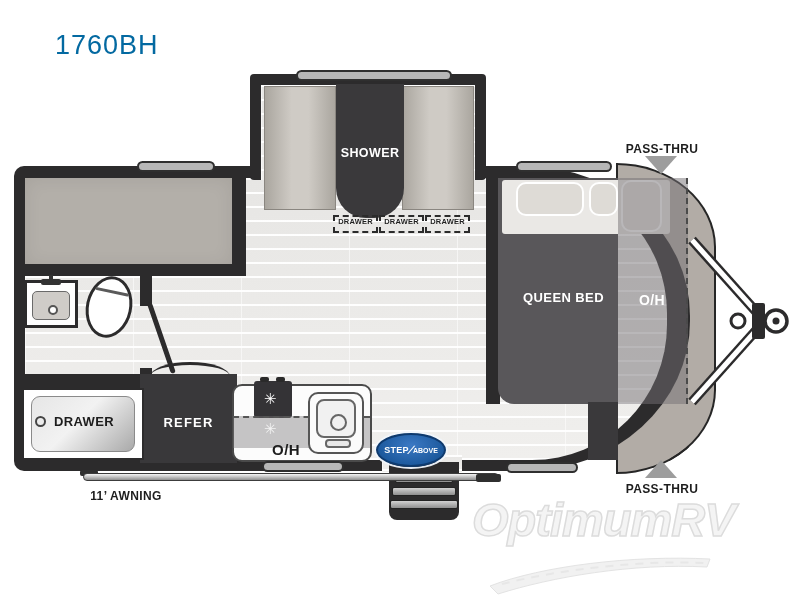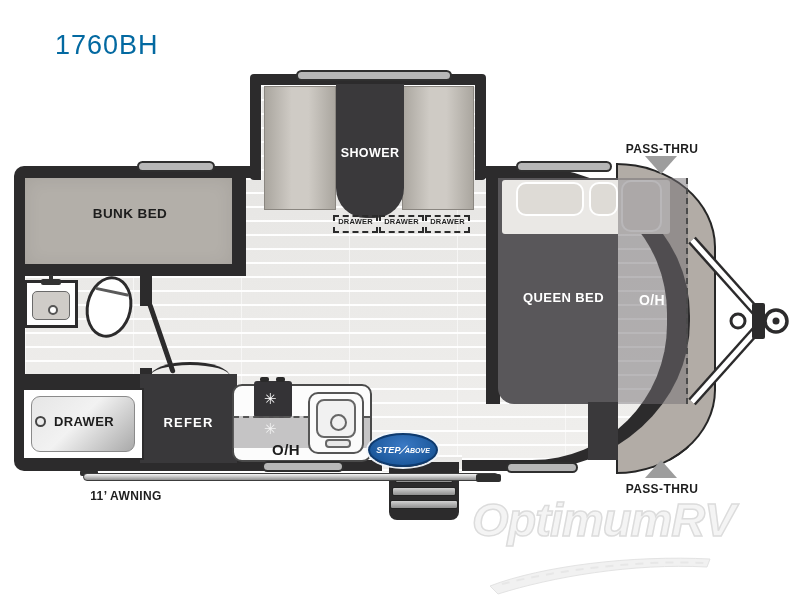--- a/index.html
+++ b/index.html
@@ -110,24 +110,24 @@
   #window-br{left:506px;top:462px;width:68px;}
   #bed-window{left:516px;top:161px;width:92px;}
   
   #door-cut{left:382px;top:455px;width:80px;height:17px;}
   #steps{left:389px;top:462px;width:70px;height:58px;background:#2c2b2c;border-radius:0 0 8px 8px;}
   #steps .tread{position:absolute;height:9px;background:linear-gradient(180deg,#d2d2d2,#8f8f8f);
                 border:1px solid #232323;border-radius:2px;box-sizing:border-box;}
   #steps .t1{left:6px;right:6px;top:12px;}
   #steps .t2{left:3px;right:3px;top:25px;}
   #steps .t3{left:1px;right:1px;top:38px;}
-  #step-logo{left:368px;top:433px;width:70px;height:34px;border-radius:50%;
+  #step-logo{left:376px;top:433px;width:70px;height:34px;border-radius:50%;
              background:radial-gradient(ellipse at 50% 35%,#3b79c4 0,#1d5a9e 70%,#123f77 100%);
              border:2px solid #0e3a6e;box-shadow:0 0 0 2px rgba(240,245,252,.95);box-sizing:border-box;
-             display:flex;align-items:center;justify-content:center;color:#fff;font-style:italic;text-align:center;}
+             display:flex;align-items:center;justify-content:center;color:#fff;text-align:center;}
   #step-logo .w1{font-size:9px;font-weight:bold;letter-spacing:.3px;}
   #step-logo .dv{font-size:12px;font-weight:bold;margin:0 1px;transform:skewX(-12deg);}
   #step-logo .w2{font-size:7px;font-weight:bold;}
   
   #awning-bar{left:83px;top:473px;width:416px;height:8px;border:1px solid #3c3c3c;border-radius:4px;
               background:linear-gradient(180deg,#f4f4f4 0,#bdbdbd 55%,#8e8e8e 100%);box-sizing:border-box;}
   #awning-cap-l{left:80px;top:470px;width:18px;height:6px;background:#2f2f2f;border-radius:2px;}
   #awning-cap-r{left:476px;top:474px;width:25px;height:8px;background:#2f2f2f;border-radius:2px;}
   #awning-label{left:70px;top:489px;width:112px;font-size:12px;}
   
@@ -166,21 +166,20 @@
       <span>DRAWER</span>
     </div>
   <div id="drawer2" class="dashedbox drawer">
       <span>DRAWER</span>
     </div>
   <div id="drawer3" class="dashedbox drawer">
       <span>DRAWER</span>
     </div>
 
   <div id="bunk" class="abs"></div>
-  <div id="bunk-label" class="lbl">BUNK BED</div>
   <div id="bunk-window" class="window"></div>
   <div id="bunk-right-wall" class="abs wall"></div>
   <div id="bunk-bottom-wall" class="abs wall"></div>
 
   <div id="bath-part-up" class="abs wall"></div>
   <div id="bath-door" class="abs"></div>
   <div id="bath-part-low" class="abs wall"></div>
   <div id="bath-sink" class="abs">
     <div class="basin"></div>
     <div class="faucet"></div>

